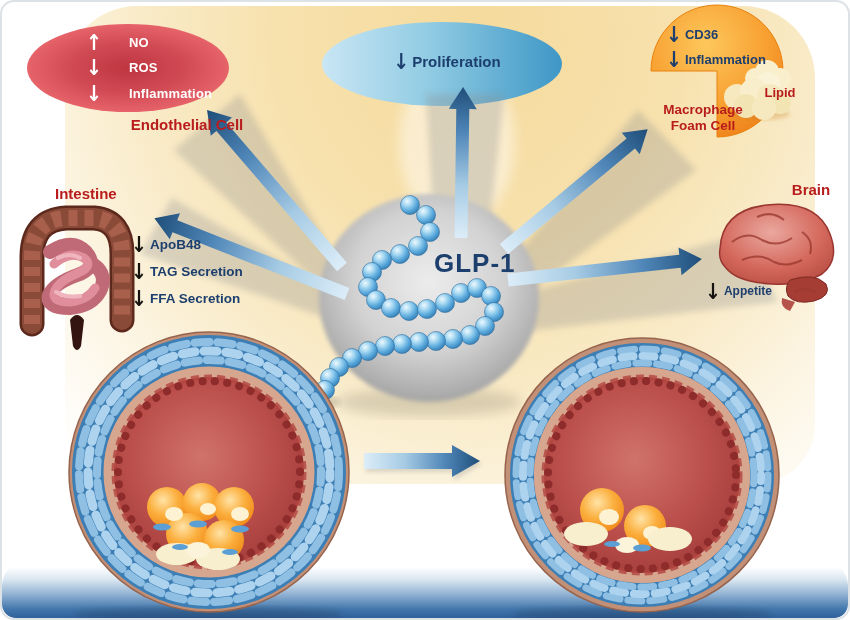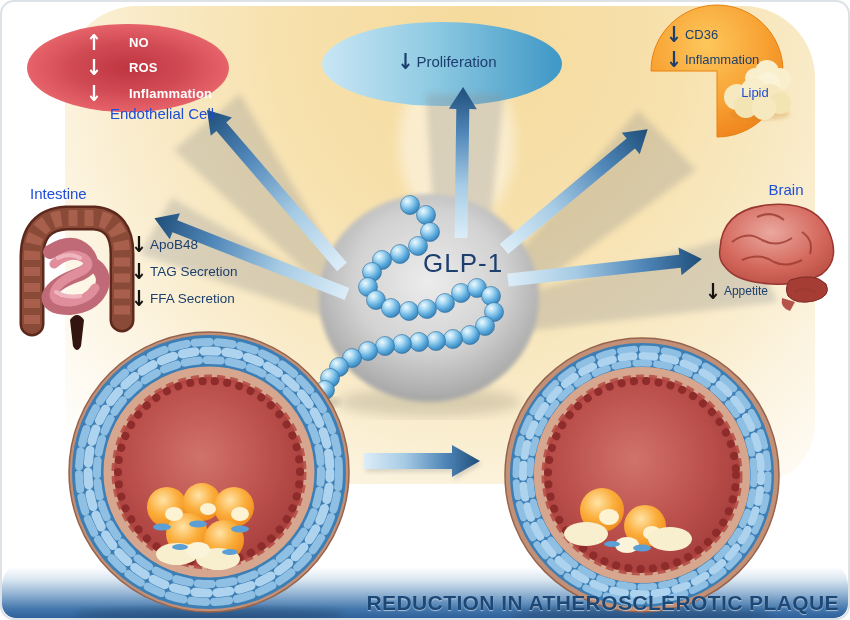--- a/index.html
+++ b/index.html
@@ -16,35 +16,35 @@
   }
   #banner-bar{
     position:absolute;left:0;right:0;bottom:0;height:58px;
     border-radius:26px 26px 14px 14px;
     background:linear-gradient(180deg,
       rgba(255,255,255,0) 0%, #ffffff 12%, #d9e6f1 34%,
       #8fb0d1 60%, #4478ad 84%, #2f609a 100%);
   }
   svg{position:absolute;left:0;top:0;}
   #labels{position:absolute;left:0;top:0;width:850px;height:620px;pointer-events:none;}
-  .lbl{position:absolute;color:#1d4ed8;font-weight:normal;line-height:1.15;}
+  .lbl{position:absolute;color:#b91c1c;font-weight:bold;line-height:1.15;padding-left:25px;}
   .center{text-align:center;}
   .row{position:absolute;display:flex;align-items:center;height:24px;white-space:nowrap;}
   .glyph{display:inline-block;font-family:"DejaVu Sans",sans-serif;font-weight:900;
          font-size:19px;line-height:1;transform:scaleY(1.15);margin-right:3px;}
   .g-white{color:#ffffff;}
   .g-navy{color:#1d3f6e;}
   .g-black{color:#15120f;}
   .t-white{color:#ffffff;font-weight:bold;font-size:13px;letter-spacing:.2px;margin-left:24px;}
-  .t-navy{color:#1d3f6e;font-weight:normal;text-align:right;}
+  .t-navy{color:#1d3f6e;font-weight:bold;text-align:right;}
   #banner-text{
     position:absolute;right:13px;bottom:7px;color:#1c4878;font-weight:bold;
     font-size:21px;letter-spacing:.4px;text-shadow:0 1px 1px rgba(255,255,255,.55);
   }
-  #glp1-label{position:absolute;left:421px;top:246px;font-size:26px;font-weight:400;
+  #glp1-label{position:absolute;left:432px;top:246px;font-size:26px;font-weight:700;
     color:#1d3f6e;letter-spacing:1px;}
 </style>
 </head>
 <body>
 
 <div id="canvas">
 
   <div id="cream-panel"></div>
   <div id="banner-bar"></div>
 
@@ -295,36 +295,40 @@
       <span class="t-white">NO</span>
     </div>
     <div class="row" style="left:84px;top:53px;">
       <span class="glyph g-white">↓</span>
       <span class="t-white">ROS</span>
     </div>
     <div class="row" style="left:84px;top:79px;">
       <span class="glyph g-white">↓</span>
       <span class="t-white">Inflammation</span>
     </div>
-    <div class="lbl center" style="left:85px;top:103px;width:150px;font-size:15px;">Endothelial Cell</div>
+    <div class="lbl center" style="left:85px;top:114px;width:150px;font-size:15px;">Endothelial Cell</div>
 
     <div class="row" style="left:355px;top:47px;width:180px;justify-content:center;">
       <span class="glyph g-navy">↓</span>
       <span class="t-navy" style="font-size:15px;">Proliferation</span>
     </div>
 
     <div class="row" style="left:664px;top:20px;">
       <span class="glyph g-navy">↓</span>
       <span class="t-navy" style="font-size:13px;">CD36</span>
     </div>
     <div class="row" style="left:664px;top:45px;">
       <span class="glyph g-navy">↓</span>
       <span class="t-navy" style="font-size:13px;">Inflammation</span>
     </div>
     <div class="lbl center" style="left:723px;top:84px;width:60px;font-size:13px;">Lipid</div>
+    <div class="lbl center" style="left:612px;top:100px;width:128px;font-size:13.5px;line-height:16px;">
+      <div>Macrophage</div>
+      <div>Foam Cell</div>
+    </div>
 
     <div class="lbl" style="left:28px;top:183px;font-size:15px;">Intestine</div>
     <div class="row" style="left:129px;top:230px;">
       <span class="glyph g-black">↓</span>
       <span class="t-navy" style="font-size:13.5px;">ApoB48</span>
     </div>
     <div class="row" style="left:129px;top:257px;">
       <span class="glyph g-black">↓</span>
       <span class="t-navy" style="font-size:13.5px;">TAG Secretion</span>
     </div>
@@ -334,15 +338,14 @@
     </div>
 
     <div class="lbl center" style="left:736px;top:179px;width:96px;font-size:15px;">Brain</div>
     <div class="row" style="left:703px;top:277px;">
       <span class="glyph g-black">↓</span>
       <span class="t-navy" style="font-size:12px;">Appetite</span>
     </div>
 
     <div id="glp1-label">GLP-1</div>
 
-    <div id="banner-text">REDUCTION IN ATHEROSCLEROTIC PLAQUE</div>
   </div>
 </div>
 
 </body></html>

